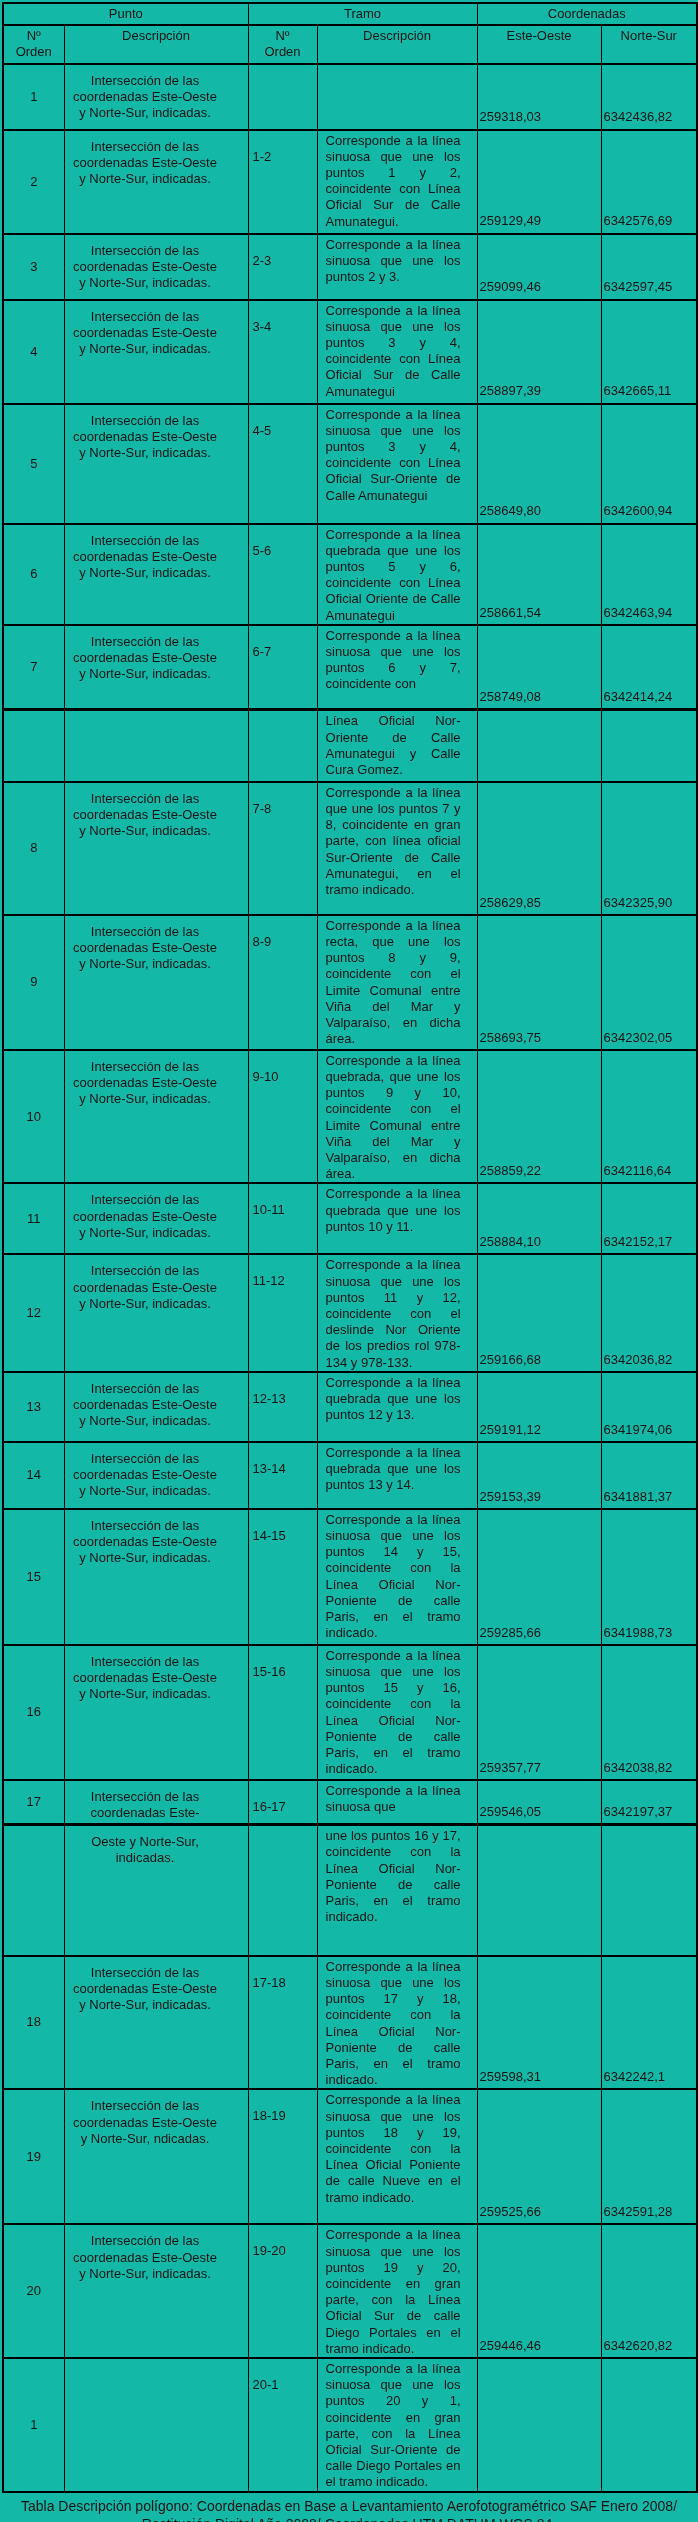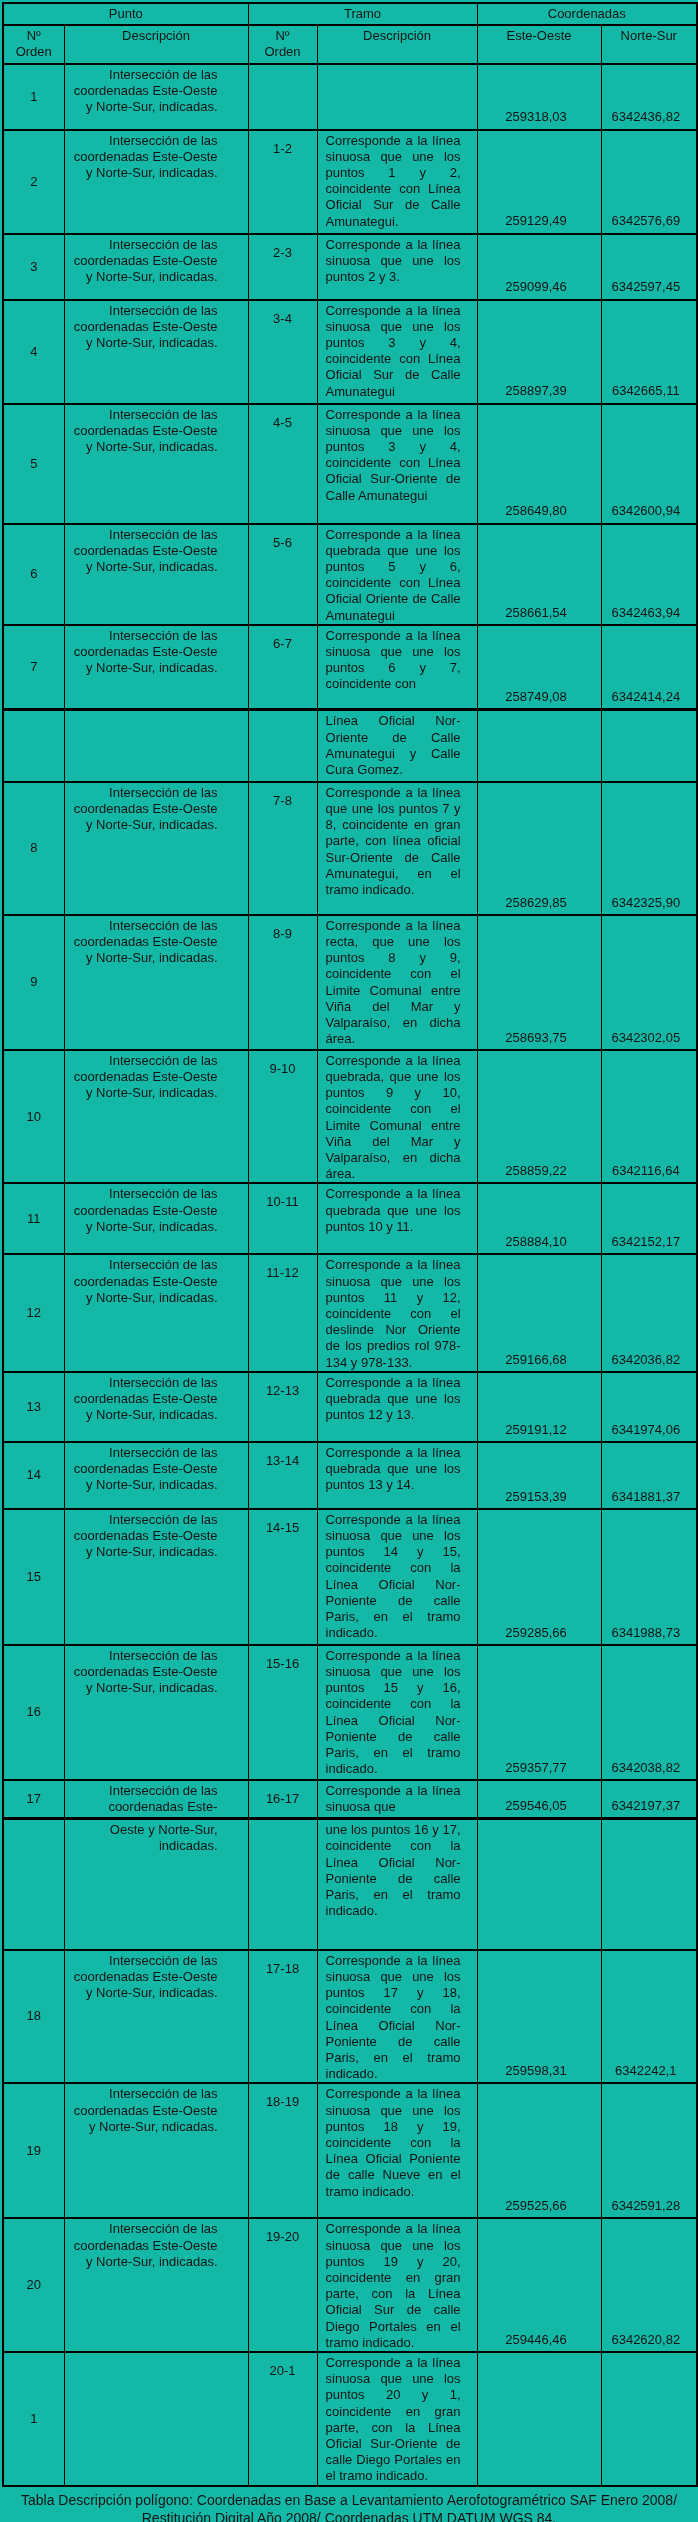--- a/index.html
+++ b/index.html
@@ -8,24 +8,24 @@
   table.poly{border-collapse:collapse;table-layout:fixed;width:694px;
     border:2px solid #000;}
   th,td{border:1px solid #000;border-top-width:2px;border-bottom-width:2px;
     padding:2px 4px;font-size:13px;line-height:16.2px;font-weight:400;
     vertical-align:top;overflow:hidden;word-wrap:break-word;}
   thead th{text-align:center;vertical-align:top;}
   tr.grp{height:20px;}
   tr.sub{height:36px;}
   tr.sub th{white-space:pre-line;}
   .c-num{text-align:center;vertical-align:middle;}
-  .c-pdesc{text-align:right;padding:2px 30px 2px 8px;}
-  .c-tnum{text-align:center;padding-top:10px;}
+  .c-pdesc{text-align:center;padding:8px 30px 2px 8px;}
+  .c-tnum{text-align:left;padding-top:18px;}
   .c-tdesc{text-align:justify;padding:2px 16px 0 8px;}
-  .c-este,.c-norte{text-align:center;vertical-align:bottom;padding:2px 8px 3px 2px;}
+  .c-este,.c-norte{text-align:left;vertical-align:bottom;padding:2px 8px 3px 2px;}
   tr.pagebreak td{border-top-width:3px;margin-top:38px;}
   .caption{font-size:14px;line-height:18.5px;margin-top:4px;padding:0 2px;
     text-align:center;color:#141414;}
 </style>
 </head>
 <body>
 
 <div class="page">
 <table class="poly">
   <colgroup>

